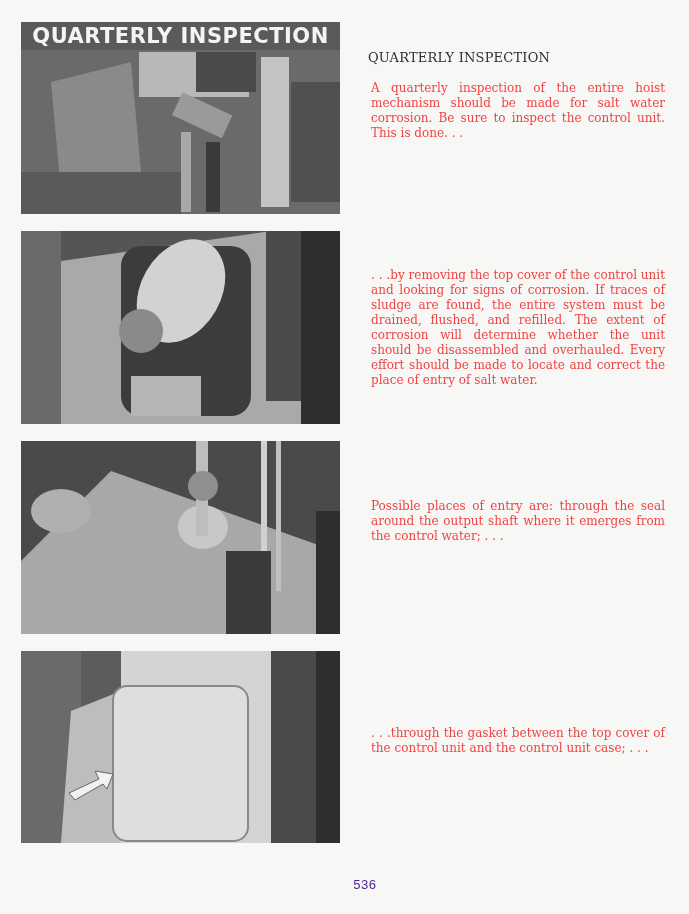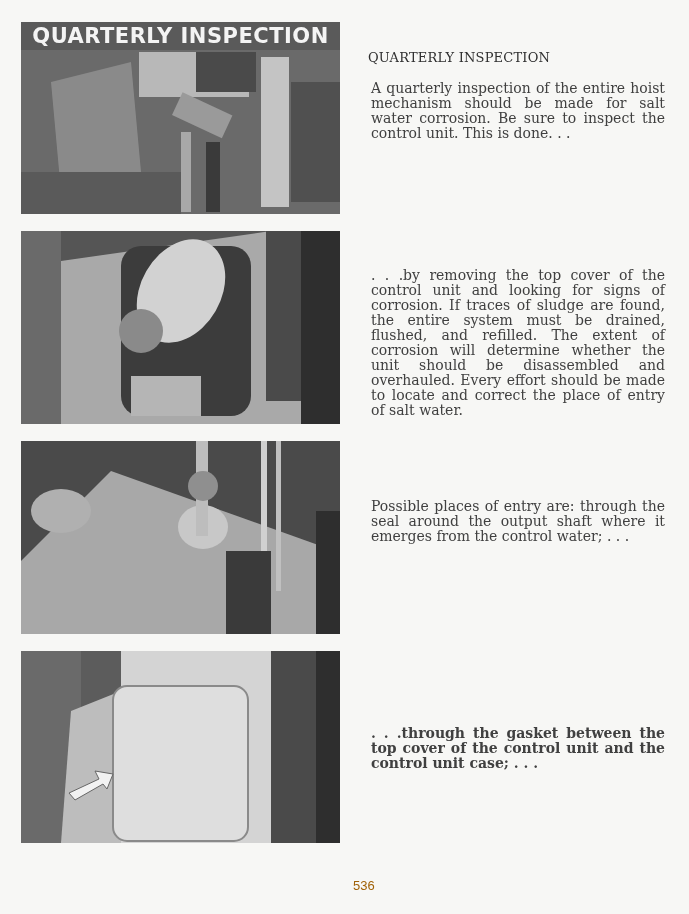--- a/index.html
+++ b/index.html
@@ -32,35 +32,35 @@
       font-size: 21px;
       letter-spacing: 0.5px;
       line-height: 28px;
       text-align: center;
       white-space: nowrap;
     }
 
     .text-block {
       position: absolute;
       left: 371px; width: 294px;
-      font-size: 14px;
+      font-size: 12px;
       line-height: 15px;
       text-align: justify;
-      color: #404040;
+      color: #ef4444;
     }
     .heading { position: absolute; left: 368px; top: 50px; font-size: 13px; letter-spacing: 0.2px; color: #2f2f2f; }
     #t1 { top: 81px; }
     #t2 { top: 268px; }
     #t3 { top: 499px; }
-    #t4 { top: 726px; font-weight: bold; }
+    #t4 { top: 726px; }
 
     .page-number {
       position: absolute; left: 353px; top: 878px;
-      font-family: Liberation Sans, sans-serif;
-      font-size: 13px; color: #a16207;
+      font-family: Liberation Mono, monospace;
+      font-size: 13px; color: #4c1d95;
     }
   </style>
 </head>
 <body>
 
 <div class="photo" id="p1">
   <svg viewBox="0 0 319 192" preserveAspectRatio="none">
     <rect width="319" height="192" fill="#707070"></rect>
     <rect x="0" y="28" width="319" height="164" fill="#6a6a6a"></rect>
     <polygon points="30,60 110,40 120,150 40,170" fill="#8a8a8a"></polygon>

